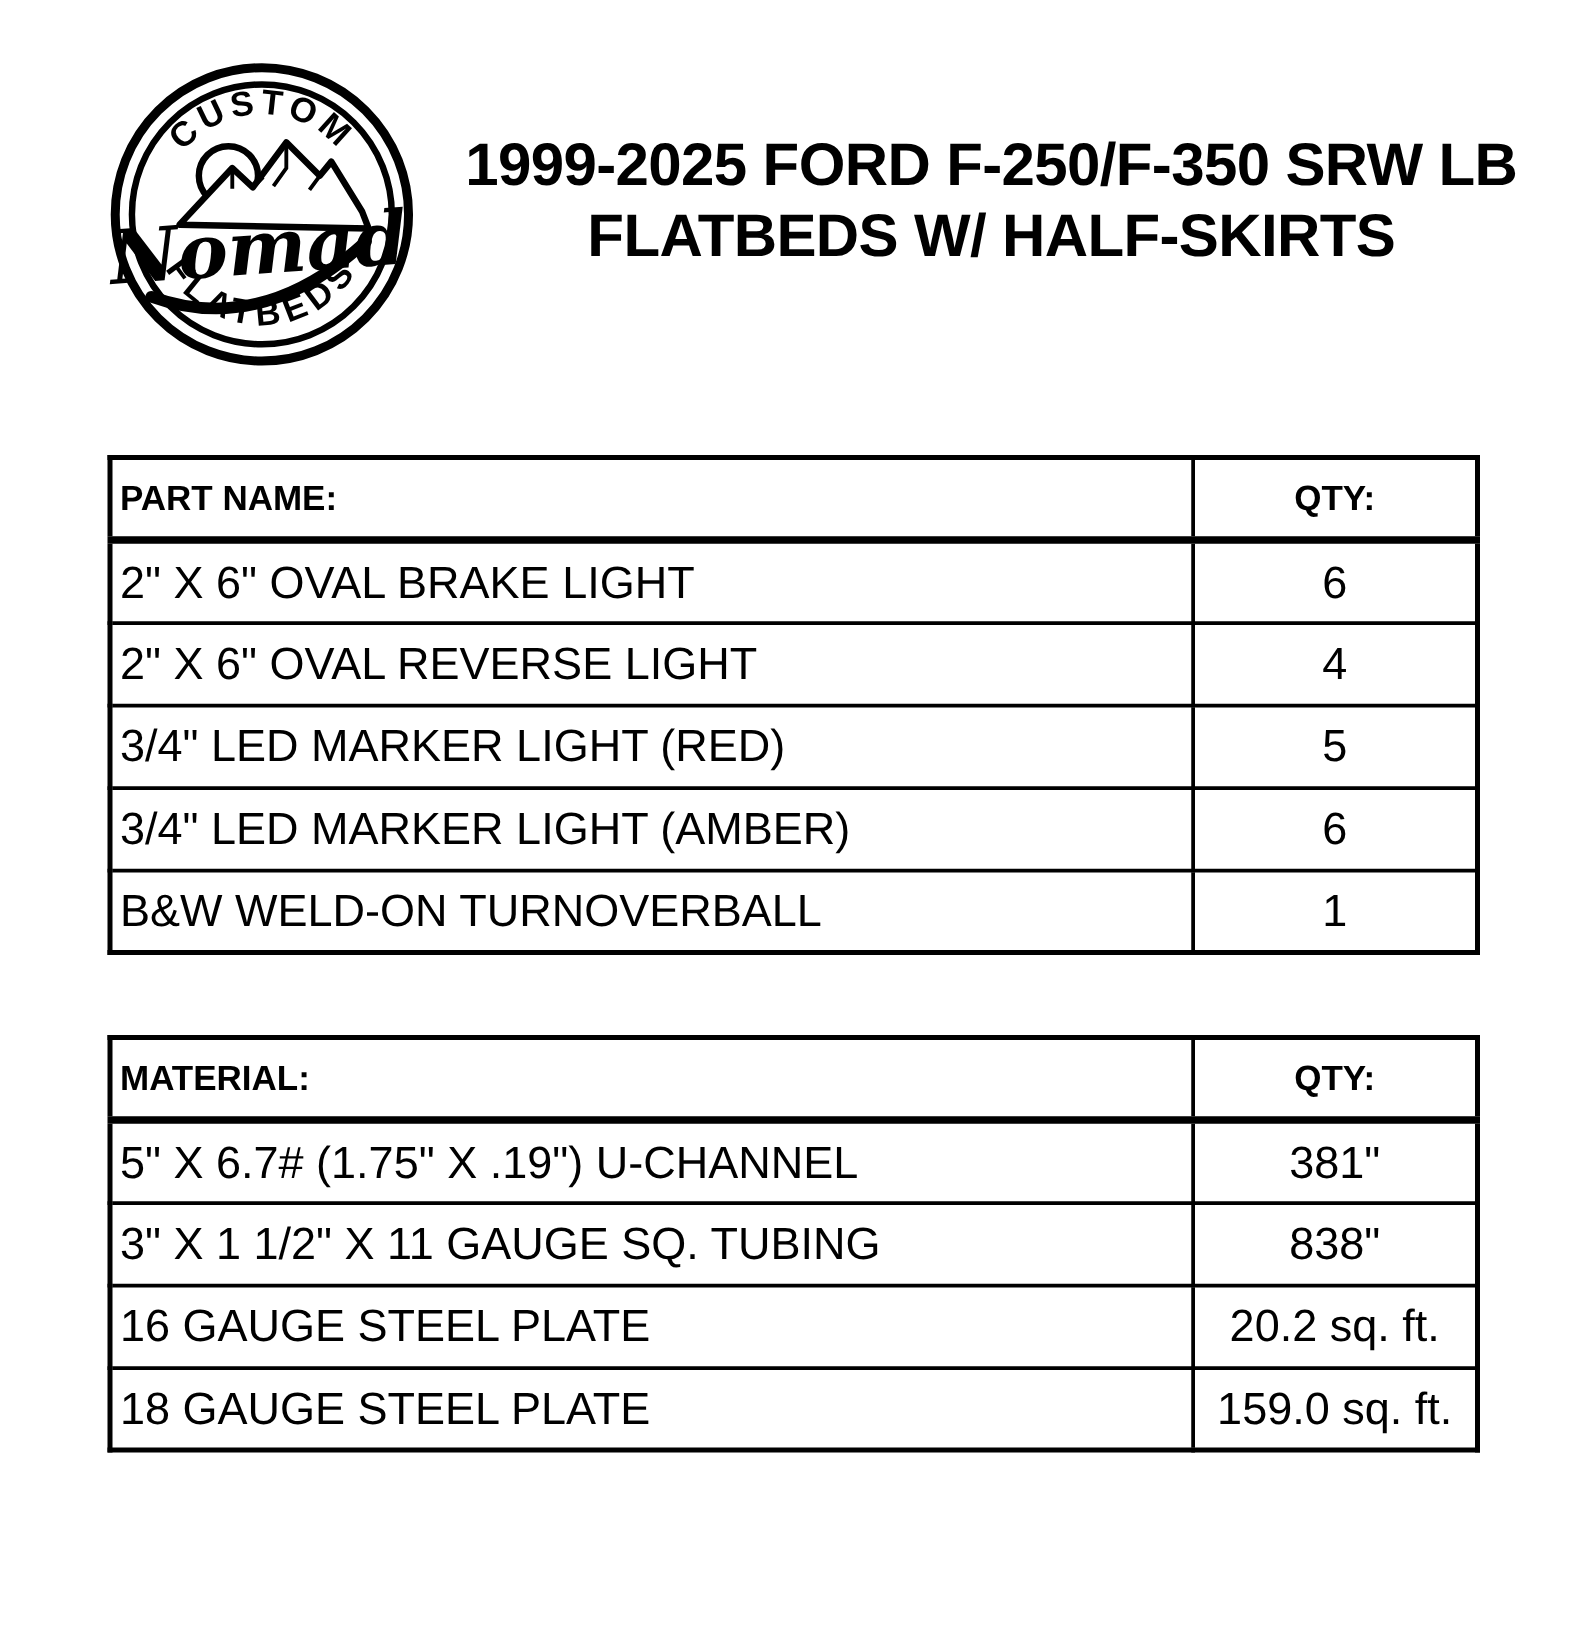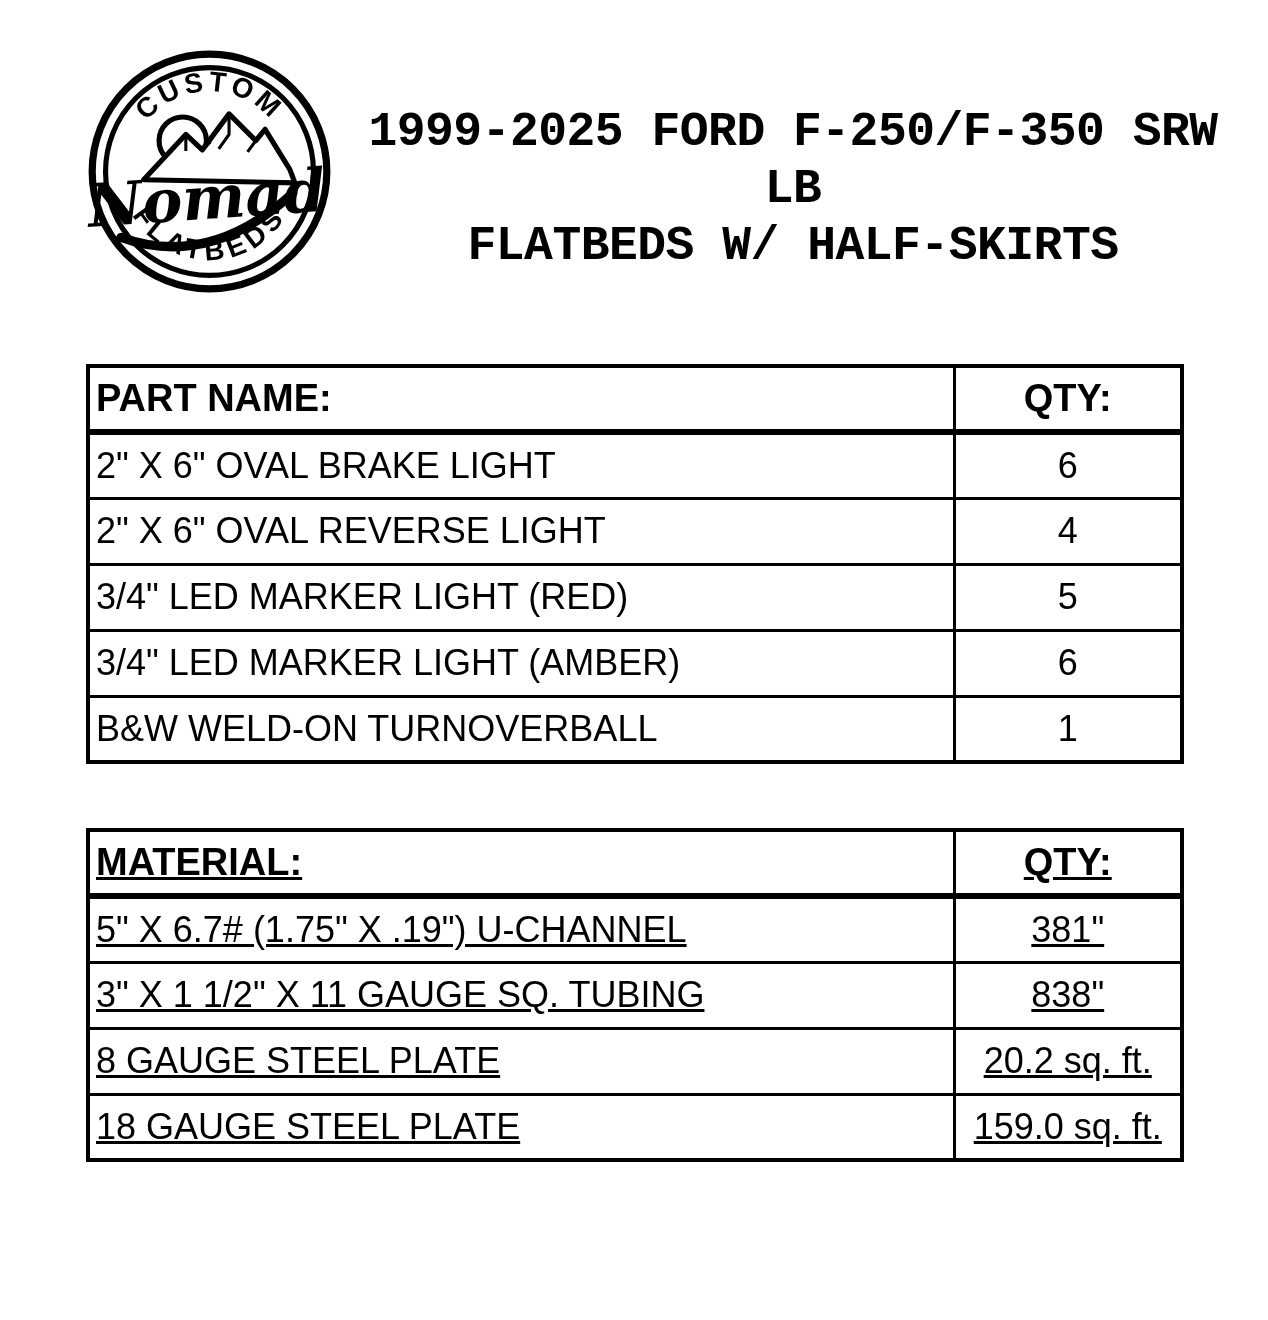--- a/index.html
+++ b/index.html
@@ -16,47 +16,46 @@
   .logo {
     position:absolute; left:86px; top:48px;
   }
   .title {
     position:absolute; left:330px; right:12px; top:104px;
     text-align:center;
     font-weight:bold;
     font-size:48px;
     line-height:57px;
     letter-spacing:-0.5px;
-    font-family:Liberation Mono, monospace;
   }
 
   
   .tables { position:absolute; left:86px; top:364px; width:1094px; }
   table.bom {
     border-collapse:collapse;
     width:1094px;
     table-layout:fixed;
     border:4px solid #000;
   }
-  table.bom.materials { margin-top:64px;text-decoration:underline; }
+  table.bom.materials { margin-top:64px; }
   col.name-col { width:866px; }
   col.qty-col  { width:228px; }
   table.bom th, table.bom td {
     border:3px solid #000;
     overflow:hidden;
     white-space:nowrap;
   }
   table.bom thead th { border-bottom:6px solid #000; }
   table.bom tr { height:66px; }
   th.name-cell, td.name-cell {
     text-align:left;
     padding:0 4px 0 6px;
   }
   th.name-cell, th.qty-cell {
-    font-size:38px;
+    font-size:28px;
     font-weight:bold;
   }
   th.qty-cell, td.qty-cell { text-align:center; padding:0 4px; }
   td.name-cell, td.qty-cell {
     font-size:36px;
     font-weight:normal;
   }
 </style>
 </head>
 <body>
@@ -142,21 +141,21 @@
       <tbody>
         <tr>
           <td class="name-cell">5" X 6.7# (1.75" X .19") U-CHANNEL</td>
           <td class="qty-cell">381"</td>
         </tr>
         <tr>
           <td class="name-cell">3" X 1 1/2" X 11 GAUGE SQ. TUBING</td>
           <td class="qty-cell">838"</td>
         </tr>
         <tr>
-          <td class="name-cell">8 GAUGE STEEL PLATE</td>
+          <td class="name-cell">16 GAUGE STEEL PLATE</td>
           <td class="qty-cell">20.2 sq. ft.</td>
         </tr>
         <tr>
           <td class="name-cell">18 GAUGE STEEL PLATE</td>
           <td class="qty-cell">159.0 sq. ft.</td>
         </tr>
       </tbody>
     </table>
 
   </div>

